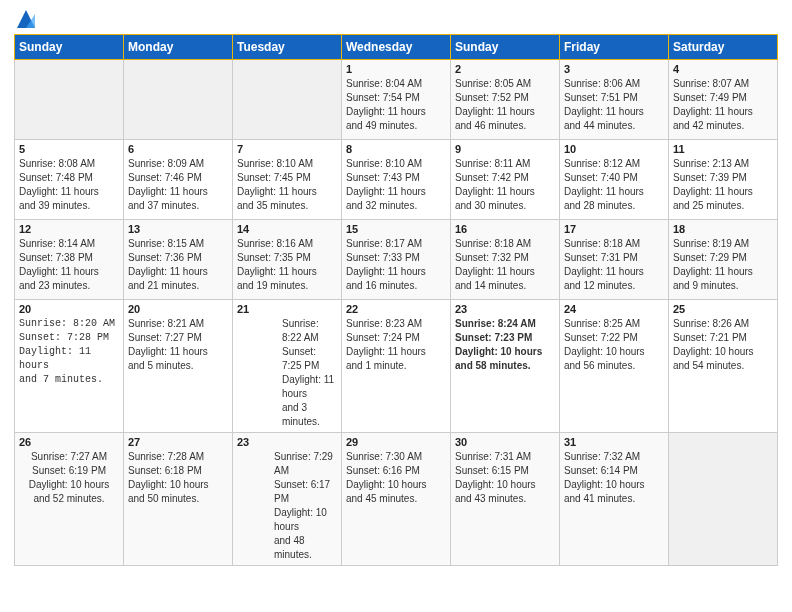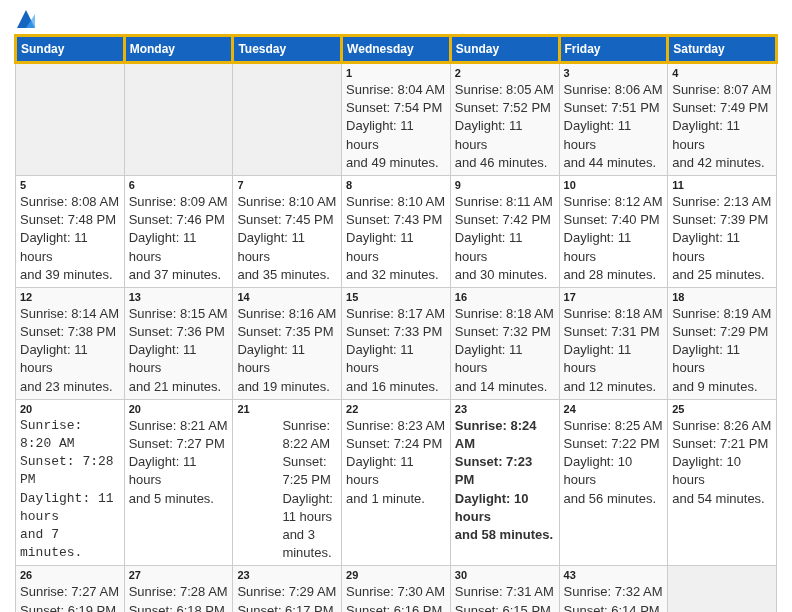--- a/index.html
+++ b/index.html
@@ -52,41 +52,41 @@
       border-collapse: collapse;
       table-layout: fixed;
     }
     thead tr th {
       background: #1565c0;
       color: #fff;
       font-size: 12px;
       font-weight: bold;
       padding: 5px 4px;
       text-align: left;
-      border: 3px solid #eab308;
+      border: 1px solid #eab308;
     }
     tbody tr td {
       border: 1px solid #ccc;
       vertical-align: top;
       padding: 3px 4px;
       font-size: 9.5px;
       color: #222;
       height: 80px;
       background: #fff;
     }
     tbody tr:nth-child(odd) td {
       background: #f9f9f9;
     }
     .day-num {
       font-size: 11px;
       font-weight: bold;
       margin-bottom: 2px;
     }
     .day-info {
-      font-size: 13px;
+      font-size: 10px;
       color: #333;
       line-height: 1.4;
     }
     .empty-cell {
       background: #f0f0f0 !important;
     }
   </style>
 </head>
 <body>
 
@@ -309,55 +309,55 @@
             <div class="day-num">25</div>
             <div class="day-info" style="white-space: pre-line;">Sunrise: 8:26 AM
 Sunset: 7:21 PM
 Daylight: 10 hours
 and 54 minutes.</div>
           </td>
         </tr>
         <tr>
           <td>
             <div class="day-num">26</div>
-            <div class="day-info" style="white-space: pre-line;">Sunrise: 7:27 AM
+            <div class="day-info" style="white-space: pre-line; text-align: center;">Sunrise: 7:27 AM
 Sunset: 6:19 PM
 Daylight: 10 hours
 and 52 minutes.</div>
           </td>
           <td>
             <div class="day-num">27</div>
             <div class="day-info" style="white-space: pre-line;">Sunrise: 7:28 AM
 Sunset: 6:18 PM
 Daylight: 10 hours
 and 50 minutes.</div>
           </td>
           <td>
             <div class="day-num">23</div>
-            <div class="day-info" style="white-space: pre-line;">Sunrise: 7:29 AM
+            <div class="day-info" style="white-space: pre-line; margin-left: 37px;">Sunrise: 7:29 AM
 Sunset: 6:17 PM
 Daylight: 10 hours
 and 48 minutes.</div>
           </td>
           <td>
             <div class="day-num">29</div>
             <div class="day-info" style="white-space: pre-line;">Sunrise: 7:30 AM
 Sunset: 6:16 PM
 Daylight: 10 hours
 and 45 minutes.</div>
           </td>
           <td>
             <div class="day-num">30</div>
             <div class="day-info" style="white-space: pre-line;">Sunrise: 7:31 AM
 Sunset: 6:15 PM
 Daylight: 10 hours
 and 43 minutes.</div>
           </td>
           <td>
-            <div class="day-num">43</div>
+            <div class="day-num">31</div>
             <div class="day-info" style="white-space: pre-line;">Sunrise: 7:32 AM
 Sunset: 6:14 PM
 Daylight: 10 hours
 and 41 minutes.</div>
           </td>
           <td class="empty-cell"></td>
         </tr>
       </tbody>
   </table>
 </div>

